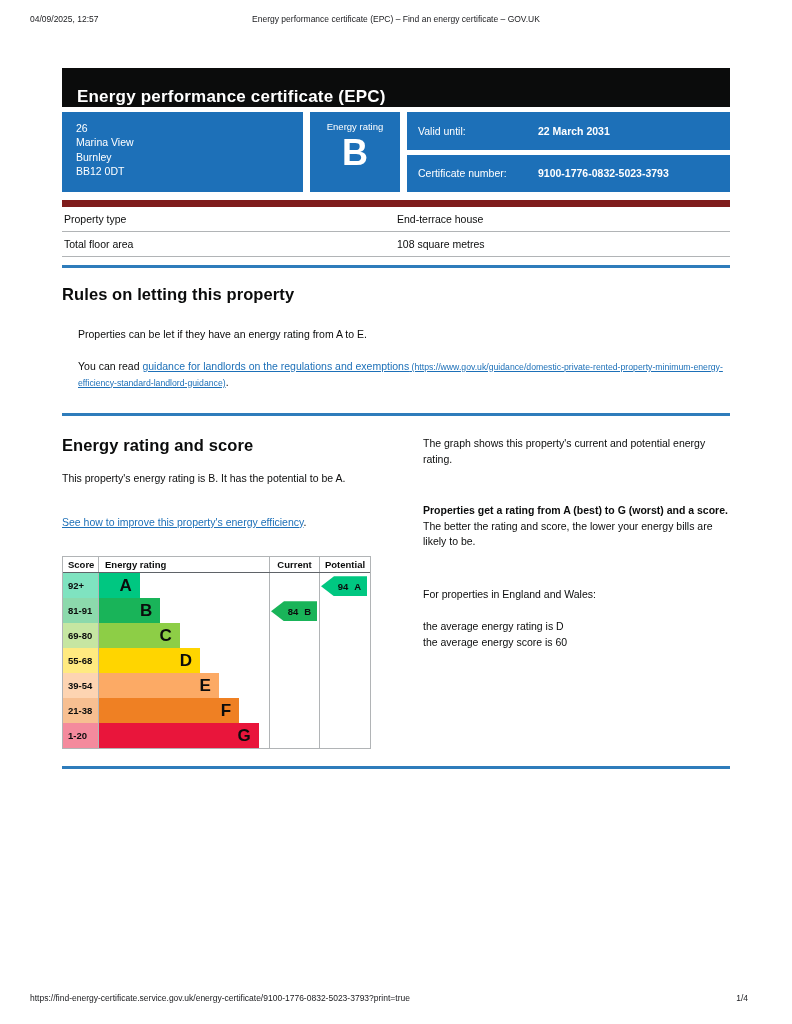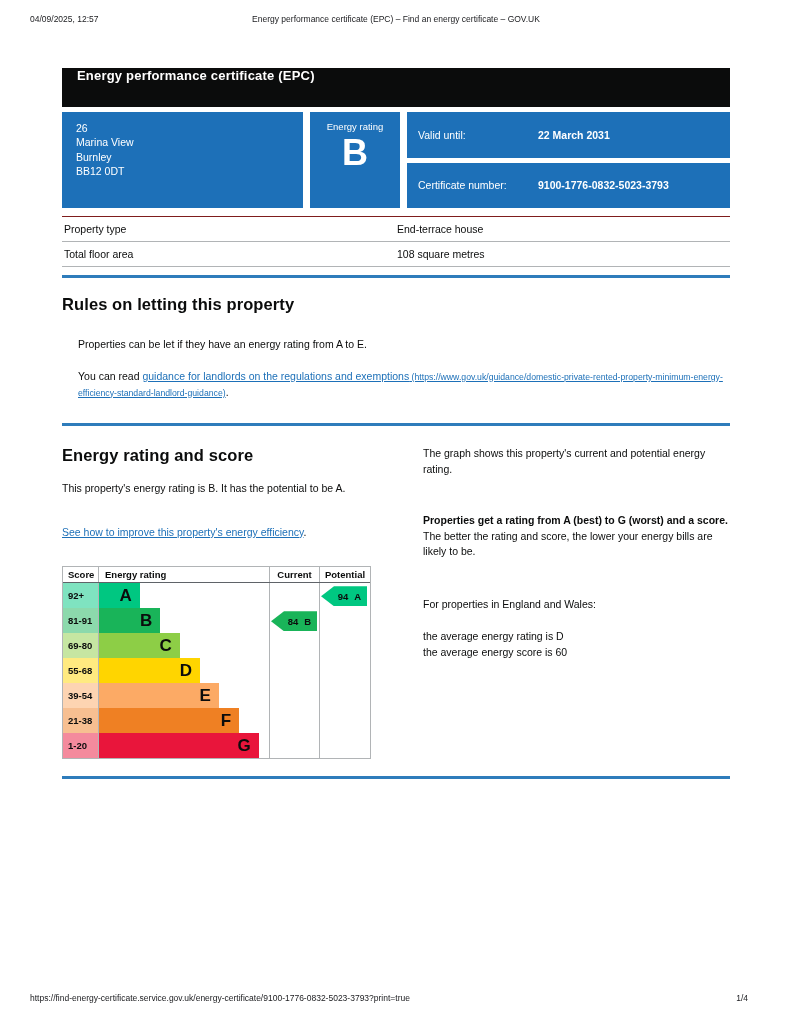--- a/index.html
+++ b/index.html
@@ -38,28 +38,28 @@
   .print-footer .pf-page { position: absolute; right: 14px; top: 0; }
 
   
   .content { position: absolute; left: 62px; top: 68px; width: 668px; }
 
   .banner {
     background: #0b0c0c;
     color: #ffffff;
     height: 39px;
     display: flex;
-    align-items: flex-start;
+    align-items: flex-end;
     padding-left: 15px;
-    font-size: 13px;
+    font-size: 17px;
     font-weight: bold;
     letter-spacing: 0.2px;
   }
 
-  .header-boxes { display: flex; gap: 7px; margin-top: 5px; height: 96px; }
+  .header-boxes { display: flex; gap: 7px; margin-top: 5px; height: 80px; }
   .box-blue { background: #1d70b8; color: #ffffff; }
   .address-box { width: 241px; padding: 9px 14px; font-size: 10.5px; line-height: 1.38; }
   .rating-box {
     width: 90px;
     display: flex; flex-direction: column; align-items: center;
     padding-top: 9px;
   }
   .rating-box .rating-label { font-size: 9.5px; }
   .rating-box .rating-letter { font-size: 36px; font-weight: bold; line-height: 1.15; }
   .right-stack { flex: 1; display: flex; flex-direction: column; gap: 5px; }
@@ -72,21 +72,21 @@
   .info-box .info-label { width: 120px; flex: 0 0 120px; }
   .info-box .info-value { font-weight: bold; }
 
   
   .summary-table { margin-top: 8px; font-size: 10.5px; }
   .summary-row {
     display: flex;
     border-bottom: 1px solid #b1b4b6;
     padding: 6px 0 6px 2px;
   }
-  .summary-row:first-child { border-top: 1px solid #7f1d1d; }
+  .summary-row:first-child { border-top: 7px solid #7f1d1d; }
   .summary-label { width: 50%; }
   .summary-value { width: 50%; }
 
   .blue-rule { height: 3px; background: #2e7cbb; border: none; }
   .rule-1 { margin-top: 8px; }
   .rule-2 { margin-top: 23px; }
   .rule-3 { margin-top: 17px; }
 
   h2.section-heading { font-size: 16.5px; font-weight: bold; letter-spacing: 0.1px; }
   .rules-section { margin-top: 17px; }

